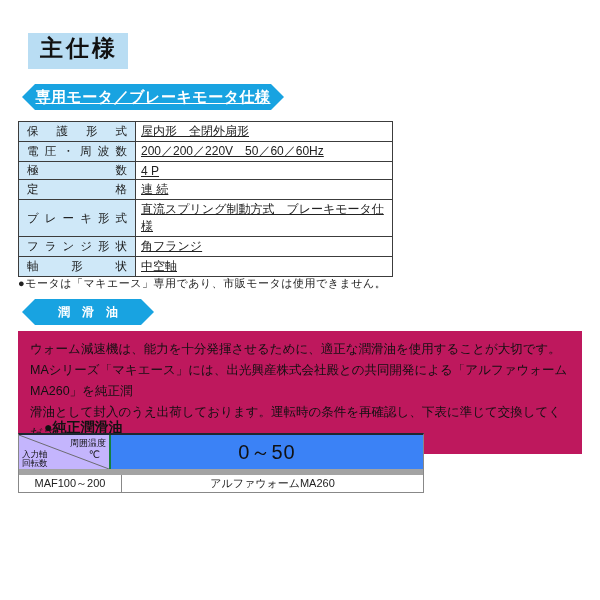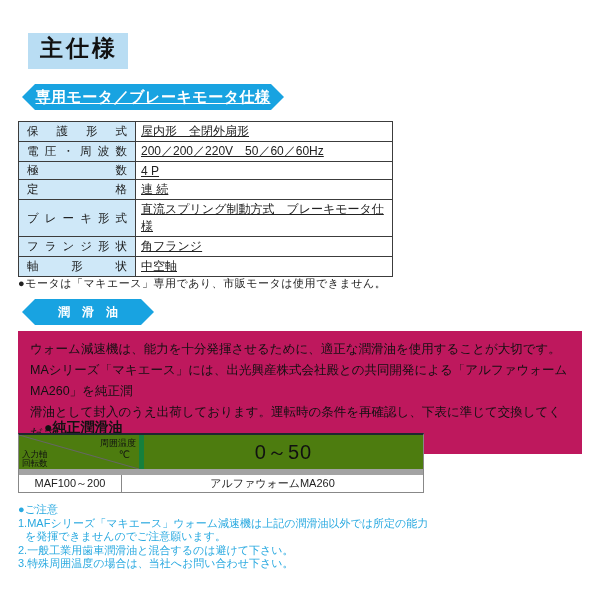--- a/index.html
+++ b/index.html
@@ -30,26 +30,26 @@
   
   .infobox { position:absolute; left:18px; top:331px; width:540px; background:#be185d;
     padding:8px 12px 10px 12px; font-size:12.5px; line-height:21px; color:#111; }
 
   .pure-oil-heading { position:absolute; left:18px; top:419px; font-size:14px; font-weight:bold; color:#111;margin-left:26px; }
 
   
   .oil-table { position:absolute; left:18px; top:433px; width:406px;
     border:1px solid #888; border-top:2px solid #1e2730; box-sizing:border-box; background:#fff; }
   .oil-header { display:flex; height:34px; }
-  .oil-corner { position:relative; width:125px; background:#4d7c0f; border-right:5px solid #15803d; box-sizing:border-box; }
+  .oil-corner { position:relative; width:92px; background:#c4b5fd; border-right:2px solid #15803d; box-sizing:border-box; }
   .oil-corner svg { position:absolute; left:0; top:0; width:100%; height:100%; }
   .corner-top { position:absolute; top:2px; right:3px; font-size:9px; color:#111; }
   .corner-unit { position:absolute; top:14px; right:9px; font-size:10px; color:#111; }
   .corner-bottom { position:absolute; left:3px; bottom:1px; font-size:8.5px; line-height:9px; color:#111; }
-  .oil-range { flex:1; background:#4d7c0f; display:flex; align-items:center; justify-content:center;
+  .oil-range { flex:1; background:#3b82f6; display:flex; align-items:center; justify-content:center;
     font-size:20px; color:#111; letter-spacing:1px; }
   .oil-data { display:flex; height:17px; border-top:6px solid #a3a3a3; }
   .oil-model { width:103px; border-right:1px solid #888; box-sizing:border-box;
     display:flex; align-items:center; justify-content:center; font-size:11px; color:#222; }
   .oil-name { flex:1; display:flex; align-items:center; justify-content:center; font-size:11px; color:#222; }
 
   
   .cautions { position:absolute; left:18px; top:503px; color:#29a9e0; font-size:11px; line-height:13.2px; }
   .cautions .heading { margin-bottom:1px; }
   .cautions .indent { padding-left:7px; }
@@ -126,21 +126,14 @@
         </span>
       </div>
       <div class="oil-range">0～50</div>
     </div>
     <div class="oil-data">
       <div class="oil-model">MAF100～200</div>
       <div class="oil-name">アルファウォームMA260</div>
     </div>
   </div>
 
-  <div class="cautions">
-    <div class="heading">●ご注意</div>
-    <div>1.MAFシリーズ「マキエース」ウォーム減速機は上記の潤滑油以外では所定の能力</div>
-    <div class="indent">を発揮できませんのでご注意願います。</div>
-    <div>2.一般工業用歯車潤滑油と混合するのは避けて下さい。</div>
-    <div>3.特殊周囲温度の場合は、当社へお問い合わせ下さい。</div>
-  </div>
 
 </div>
 
 </body></html>

